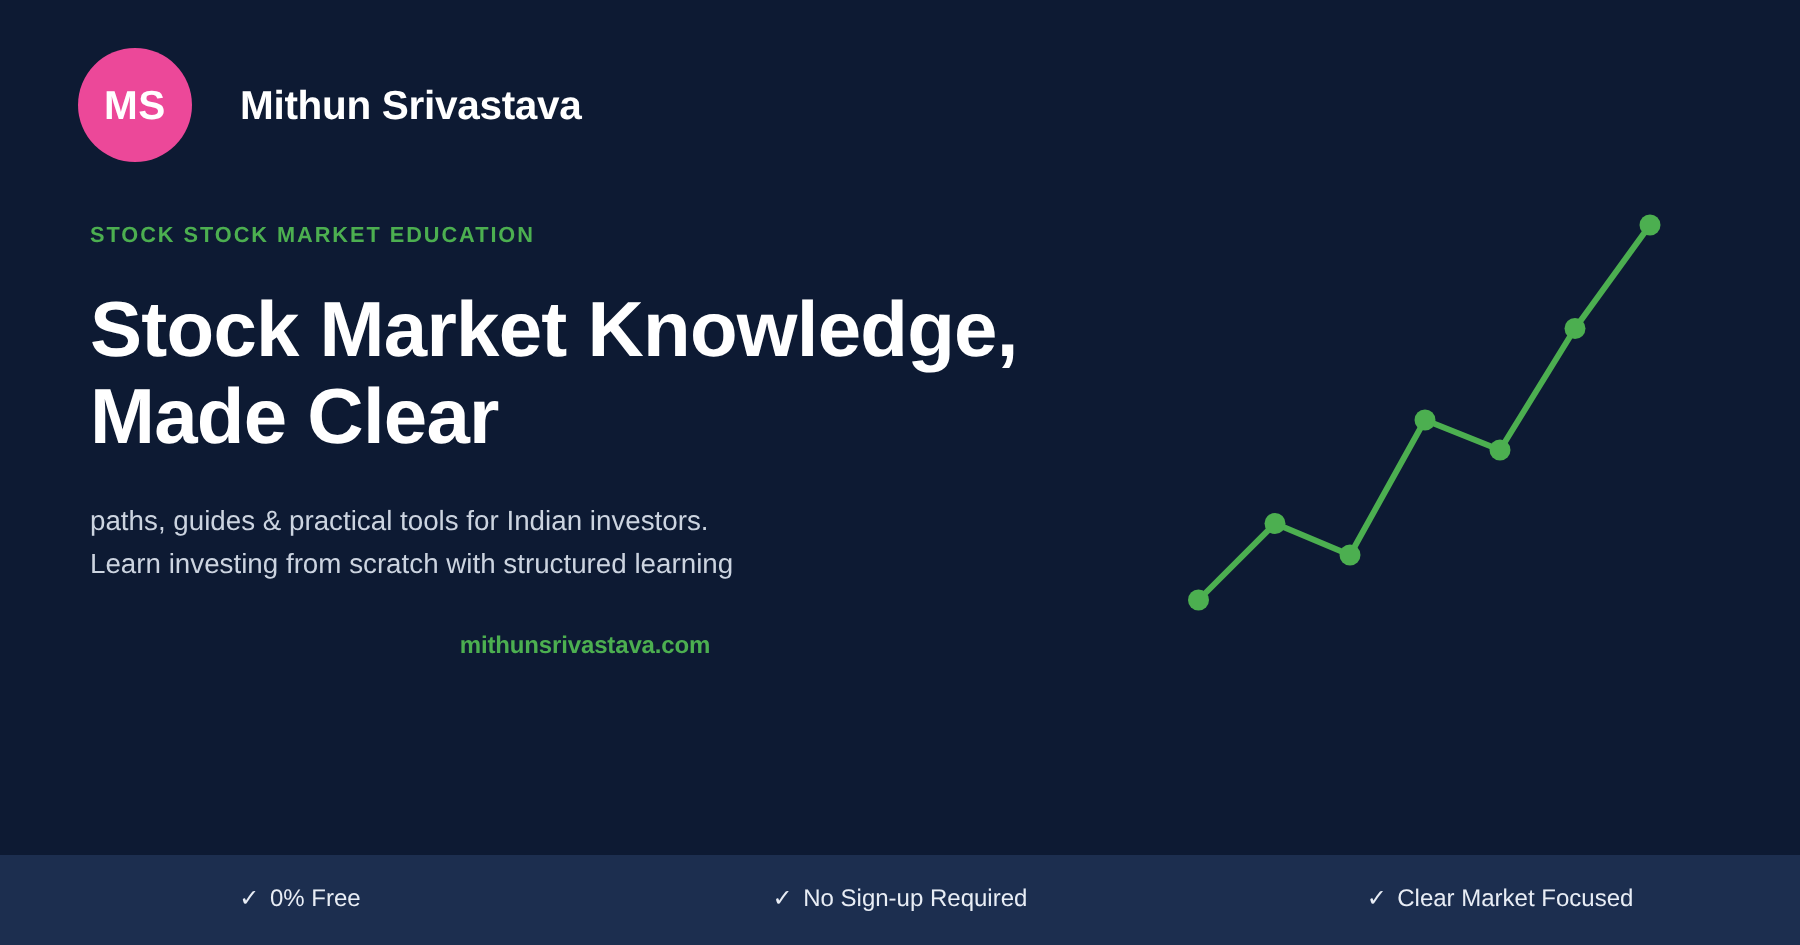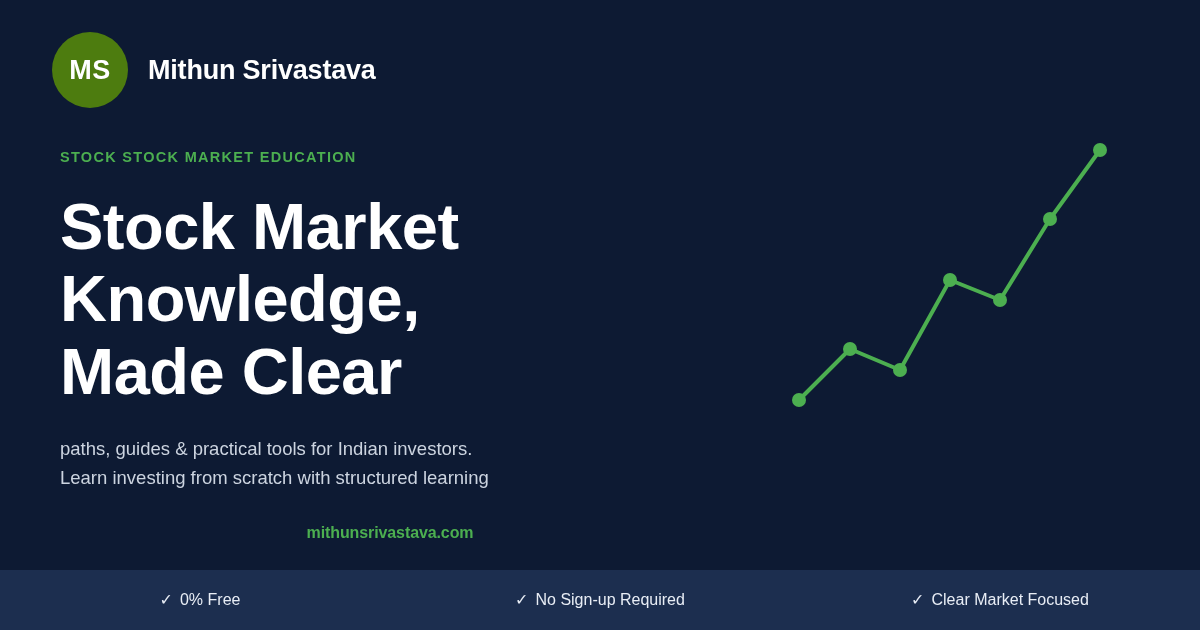--- a/index.html
+++ b/index.html
@@ -28,36 +28,36 @@
     left: 52px;
     top: 32px;
     display: flex;
     align-items: center;
     height: 76px;
   }
   #avatar {
     width: 76px;
     height: 76px;
     border-radius: 50%;
-    background: #4d7c0f;
+    background: #ec4899;
     display: flex;
     align-items: center;
     justify-content: center;
     flex: 0 0 auto;
     text-align: right;
   }
   #avatar-initials {
     color: #ffffff;
     font-size: 27px;
     font-weight: bold;
     letter-spacing: 0.5px;
     line-height: 1;
   }
   #brand-name {
-    margin-left: 20px;
+    margin-left: 32px;
     color: #ffffff;
     font-size: 27px;
     font-weight: bold;
     letter-spacing: -0.2px;
     white-space: nowrap;
   }
 
   
   #copy {
     position: absolute;
@@ -69,21 +69,21 @@
     color: #4caf50;
     font-size: 14.5px;
     font-weight: bold;
     letter-spacing: 1.3px;
     line-height: 1;
     margin: 0 0 26px 0;
   }
   #headline {
     margin: 0;
     color: #ffffff;
-    font-size: 65px;
+    font-size: 52px;
     font-weight: bold;
     line-height: 1.12;
     letter-spacing: -0.5px;
   }
   #headline .hl-line {
     display: block;
   }
   #subtitle {
     margin: 26px 0 0 0;
     color: #ccd4e0;

